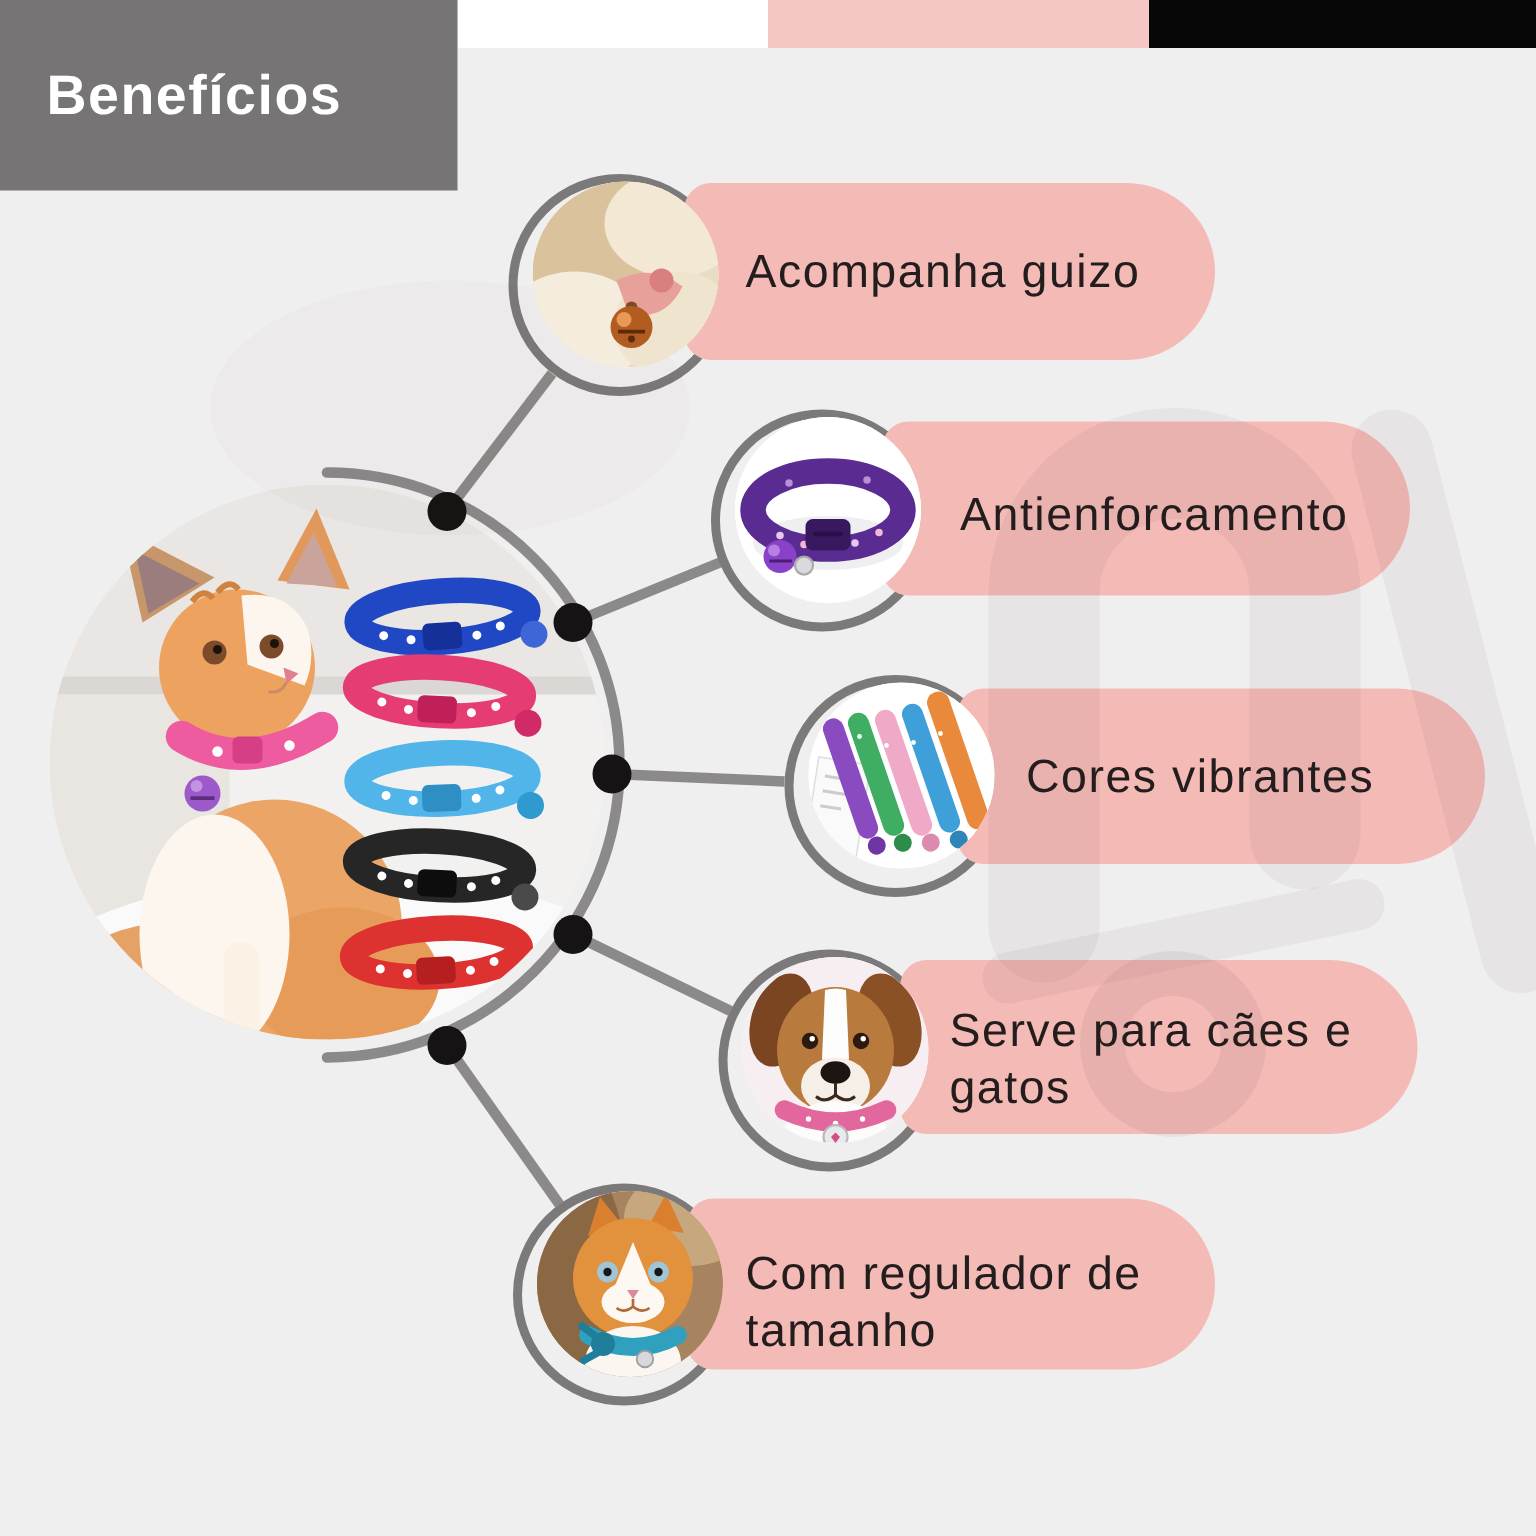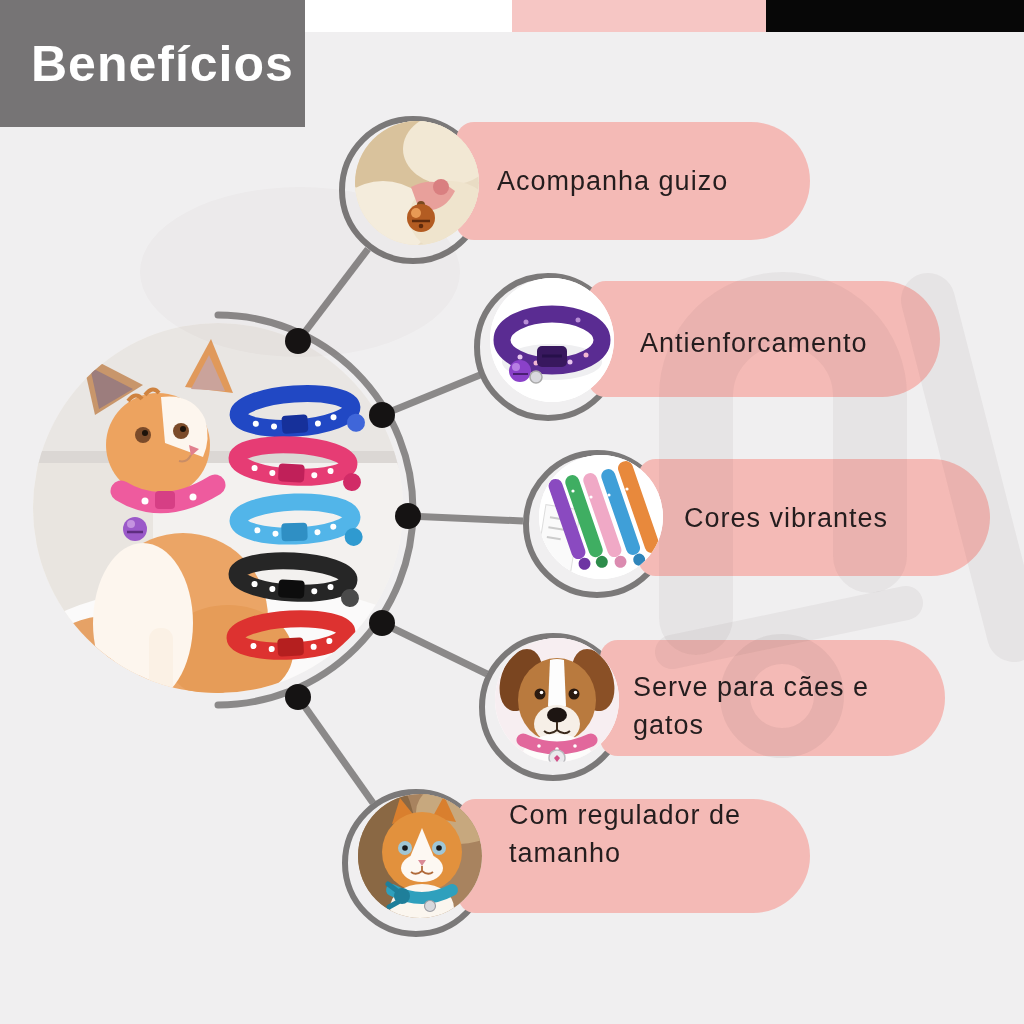--- a/index.html
+++ b/index.html
@@ -10,31 +10,31 @@
   }
   
   .bar{position:absolute;top:0;height:32px;}
   
   #header{
     position:absolute;left:0;top:0;width:305px;height:127px;
     background:#767475;display:flex;align-items:center;padding-left:31px;
     box-sizing:border-box;
   }
   #header .title{
-    color:#ffffff;font-size:50px;font-weight:bold;letter-spacing:1px;
+    color:#ffffff;font-size:37px;font-weight:bold;letter-spacing:1px;
   }
   
   .pill{
     position:absolute;background:#f4bab6;
     border-radius:18px 59px 59px 18px;
   }
   
   .label{
     position:absolute;display:flex;align-items:center;
-    color:#241d1e;font-size:27px;letter-spacing:1px;line-height:38px;
+    color:#241d1e;font-size:31px;letter-spacing:1px;line-height:38px;
     white-space:pre-line;
   }
   
   .photo{
     position:absolute;width:124px;height:124px;border-radius:50%;
     overflow:hidden;background:#fff;
   }
   
   #center-photo{
     position:absolute;left:33px;top:323px;width:370px;height:370px;
@@ -300,21 +300,21 @@
       <path d="M 38 96 l -8 -6 M 40 108 l -9 5" stroke="#1f7f9a" stroke-width="5" stroke-linecap="round"></path>
       <circle cx="72" cy="112" r="5.5" fill="#d8d8dc" stroke="#9d9da3" stroke-width="1.2"></circle>
     </svg>
   </div>
 
   <div class="label" style="left:497px;top:122px;height:118px;"><span>Acompanha guizo</span></div>
   <div class="label" style="left:640px;top:281px;height:124px;"><span>Antienforcamento</span></div>
   <div class="label" style="left:684px;top:459px;height:117px;justify-content:flex-end;"><span>Cores vibrantes</span></div>
   <div class="label" style="left:633px;top:640px;height:132px;"><span>Serve para cães e
 gatos</span></div>
-  <div class="label" style="left:497px;top:777px;height:114px;margin-left:12px;"><span>Com regulador de
+  <div class="label" style="left:497px;top:811px;height:114px;"><span>Com regulador de
 tamanho</span></div>
 
   <div class="bar" style="left:305px;width:207px;background:#ffffff;"></div>
   <div class="bar" style="left:512px;width:254px;background:#f6c6c4;"></div>
   <div class="bar" style="left:766px;width:258px;background:#070707;"></div>
 
   <div id="header">
     <span class="title">Benefícios</span>
   </div>
 

